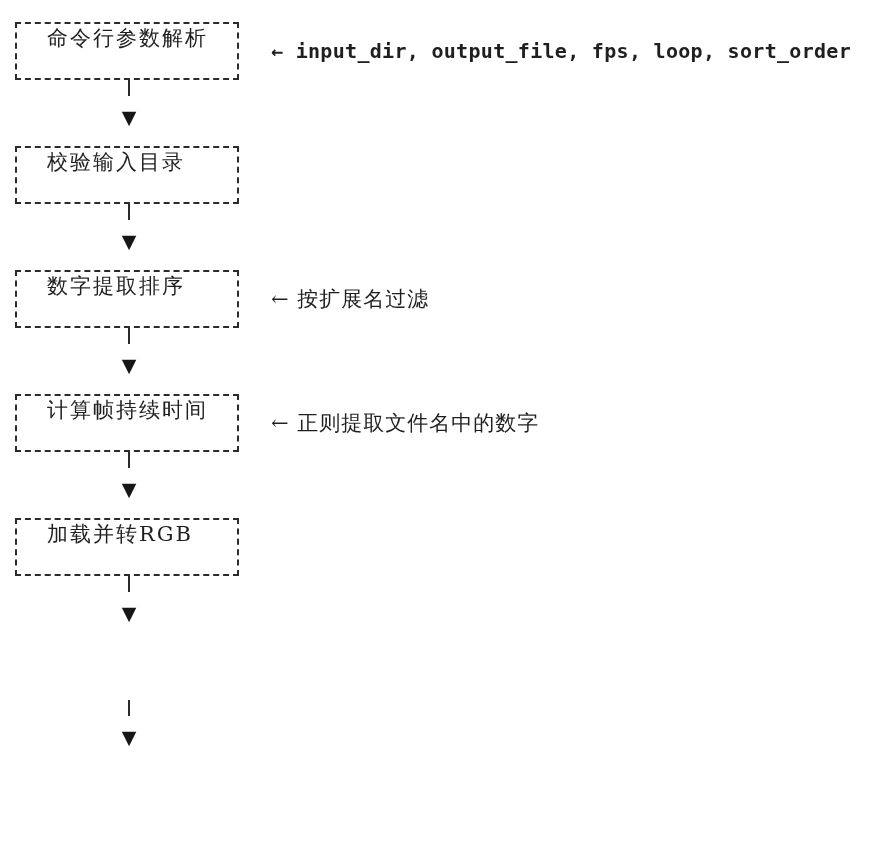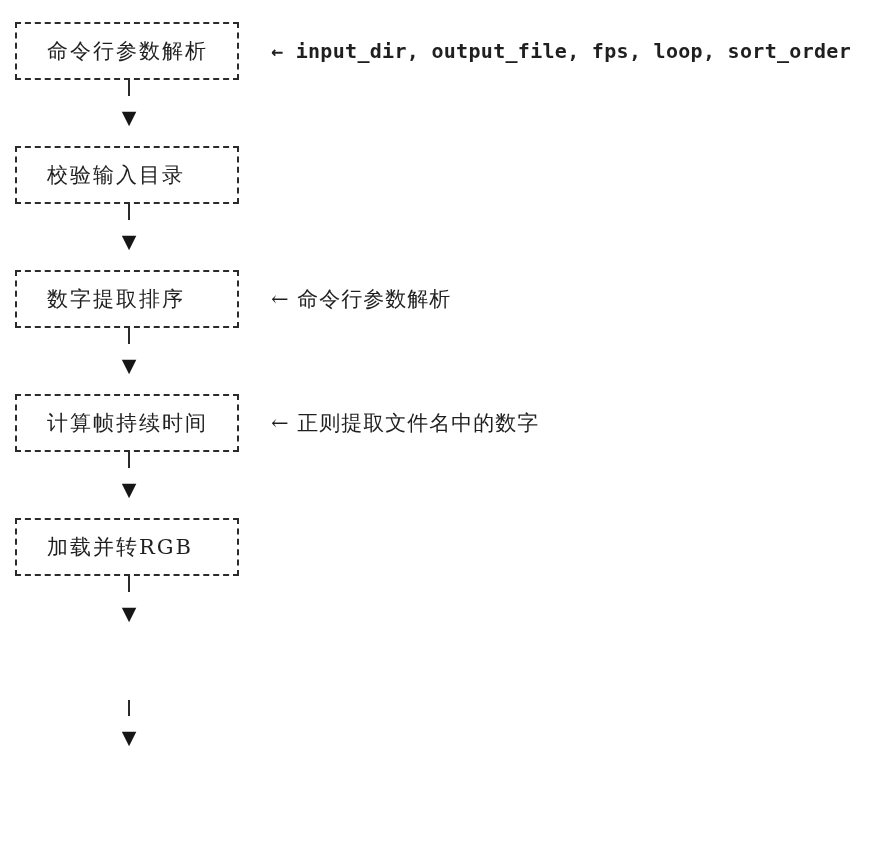--- a/index.html
+++ b/index.html
@@ -24,21 +24,21 @@
     height: 58px;
   }
   .box {
     box-sizing: border-box;
     flex: 0 0 auto;
     width: 224px;
     height: 58px;
     border: 2px dashed #2b2b2b;
     background: #ffffff;
     display: flex;
-    align-items: center;
+    align-items: flex-start;
     padding-left: 30px;
   }
   .box-label {
     font-family: "DejaVu Serif", "Liberation Serif", serif;
     font-size: 21px;
     letter-spacing: 2px;
     color: #1f1f1f;
     white-space: nowrap;
   }
   .annotation {
@@ -102,21 +102,21 @@
   </section>
   <div class="connector">
     <div class="stub"></div>
     <div class="arrow">▼</div>
   </div>
 
   <section class="step">
     <div class="box">
       <span class="box-label">数字提取排序</span>
     </div>
-    <div class="annotation cjk">← 命令行参数解析</div>
+    <div class="annotation cjk">← 按扩展名过滤</div>
   </section>
   <div class="connector">
     <div class="stub"></div>
     <div class="arrow">▼</div>
   </div>
 
   <section class="step">
     <div class="box">
       <span class="box-label">计算帧持续时间</span>
     </div>

